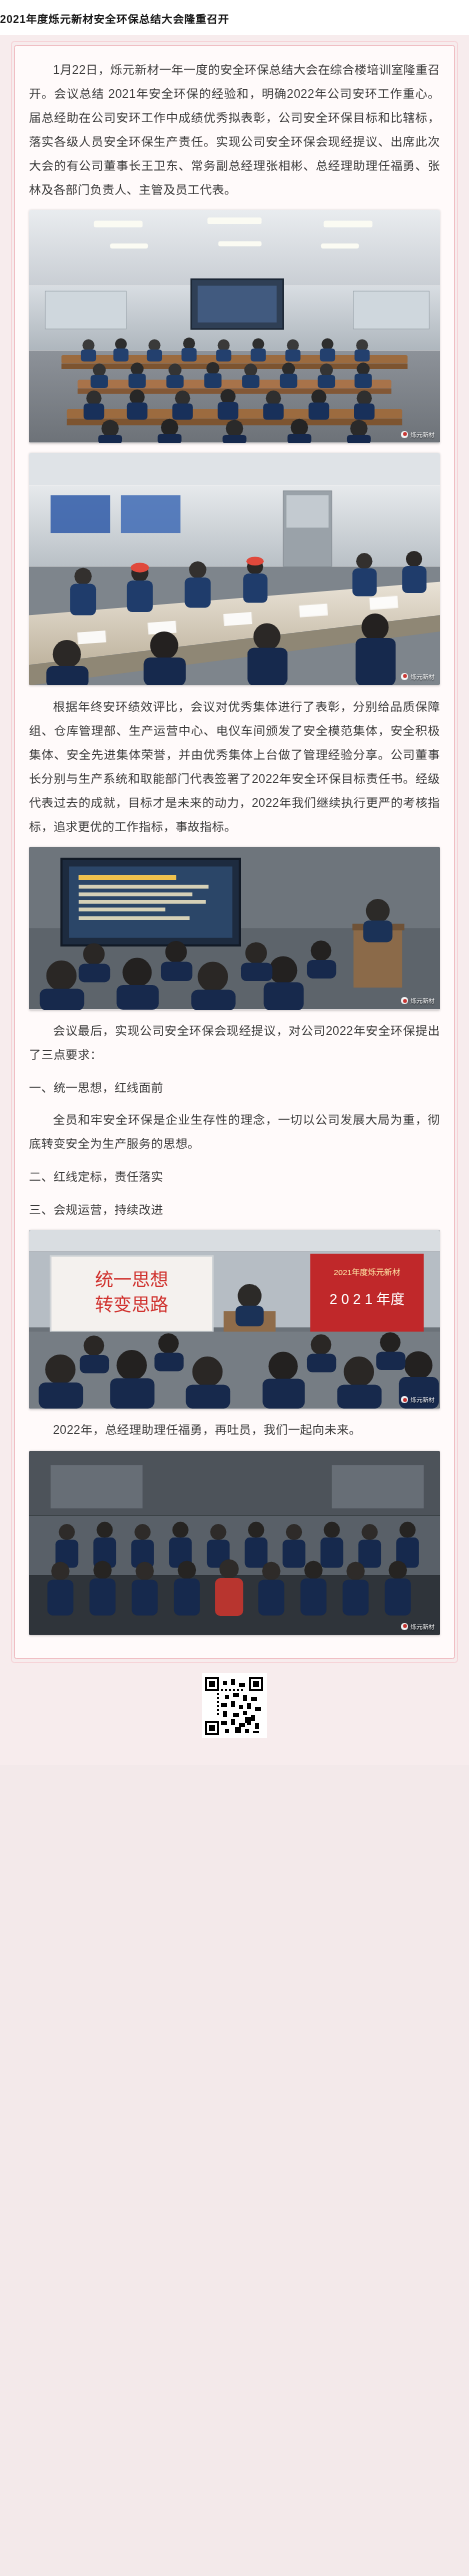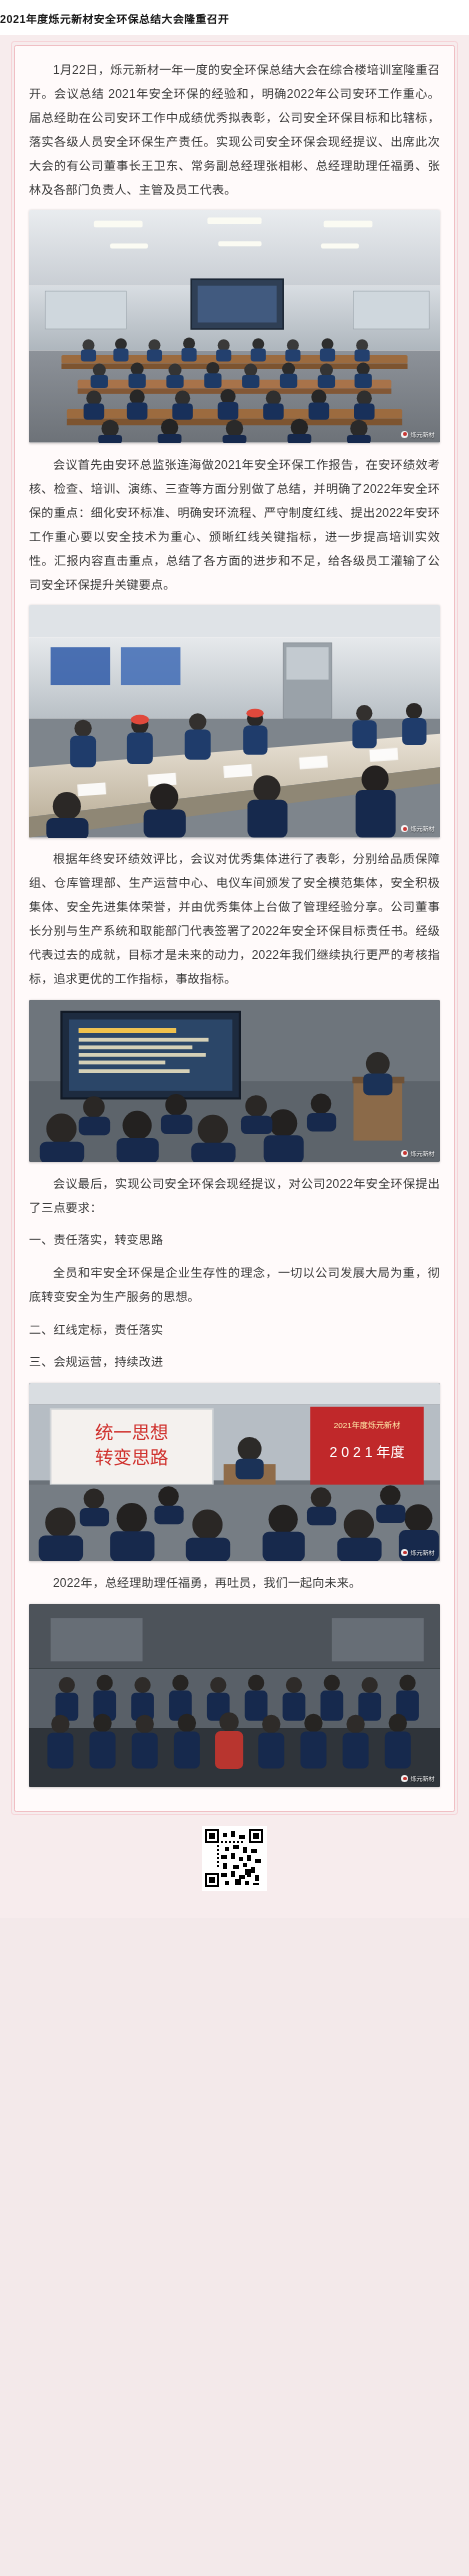--- a/index.html
+++ b/index.html
@@ -235,21 +235,20 @@
               <rect x="588" y="416" width="44" height="16" rx="6"></rect>
           </g>
         </g>
       </svg>
       <div class="wm">
         <span class="logo"></span>
         <span>烁元新材</span>
       </div>
     </div>
 
-    <p class="para">会议首先由安环总监张连海做2021年安全环保工作报告，在安环绩效考核、检查、培训、演练、三查等方面分别做了总结，并明确了2022年安全环保的重点：细化安环标准、明确安环流程、严守制度红线、提出2022年安环工作重心要以安全技术为重心、颁晰红线关键指标，进一步提高培训实效性。汇报内容直击重点，总结了各方面的进步和不足，给各级员工灌输了公司安全环保提升关键要点。</p>
 
     <div class="photo">
       <svg class="scene" viewBox="0 0 760 430" preserveAspectRatio="none">
         <defs>
           <linearGradient id="wall2" x1="0" y1="0" x2="0" y2="1">
             <stop offset="0%" stop-color="#e6e9ec"></stop>
               <stop offset="100%" stop-color="#b9c0c6"></stop>
           </linearGradient>
           <linearGradient id="tbl2" x1="0" y1="0" x2="0" y2="1">
             <stop offset="0%" stop-color="#e9e2d6"></stop>
@@ -359,21 +358,21 @@
             <rect x="514" y="209" width="54" height="34" rx="10"></rect>
         </g>
       </svg>
       <div class="wm">
         <span class="logo"></span>
         <span>烁元新材</span>
       </div>
     </div>
 
     <p class="para">会议最后，实现公司安全环保会现经提议，对公司2022年安全环保提出了三点要求：</p>
-    <p class="para noindent">一、责任落实，转变思路</p>
+    <p class="para noindent">一、统一思想，红线面前</p>
     <p class="para">全员和牢安全环保是企业生存性的理念，一切以公司发展大局为重，彻底转变安全为生产服务的思想。</p>
     <p class="para noindent">二、红线定标，责任落实</p>
     <p class="para noindent">三、会规运营，持续改进</p>
 
     <div class="photo">
       <svg class="scene" viewBox="0 0 760 330" preserveAspectRatio="none">
         <rect x="0" y="0" width="760" height="330" fill="#6b7279"></rect>
         <rect x="0" y="0" width="760" height="40" fill="#d9dde1"></rect>
         <rect x="0" y="40" width="760" height="140" fill="#b6bdc4"></rect>
 

